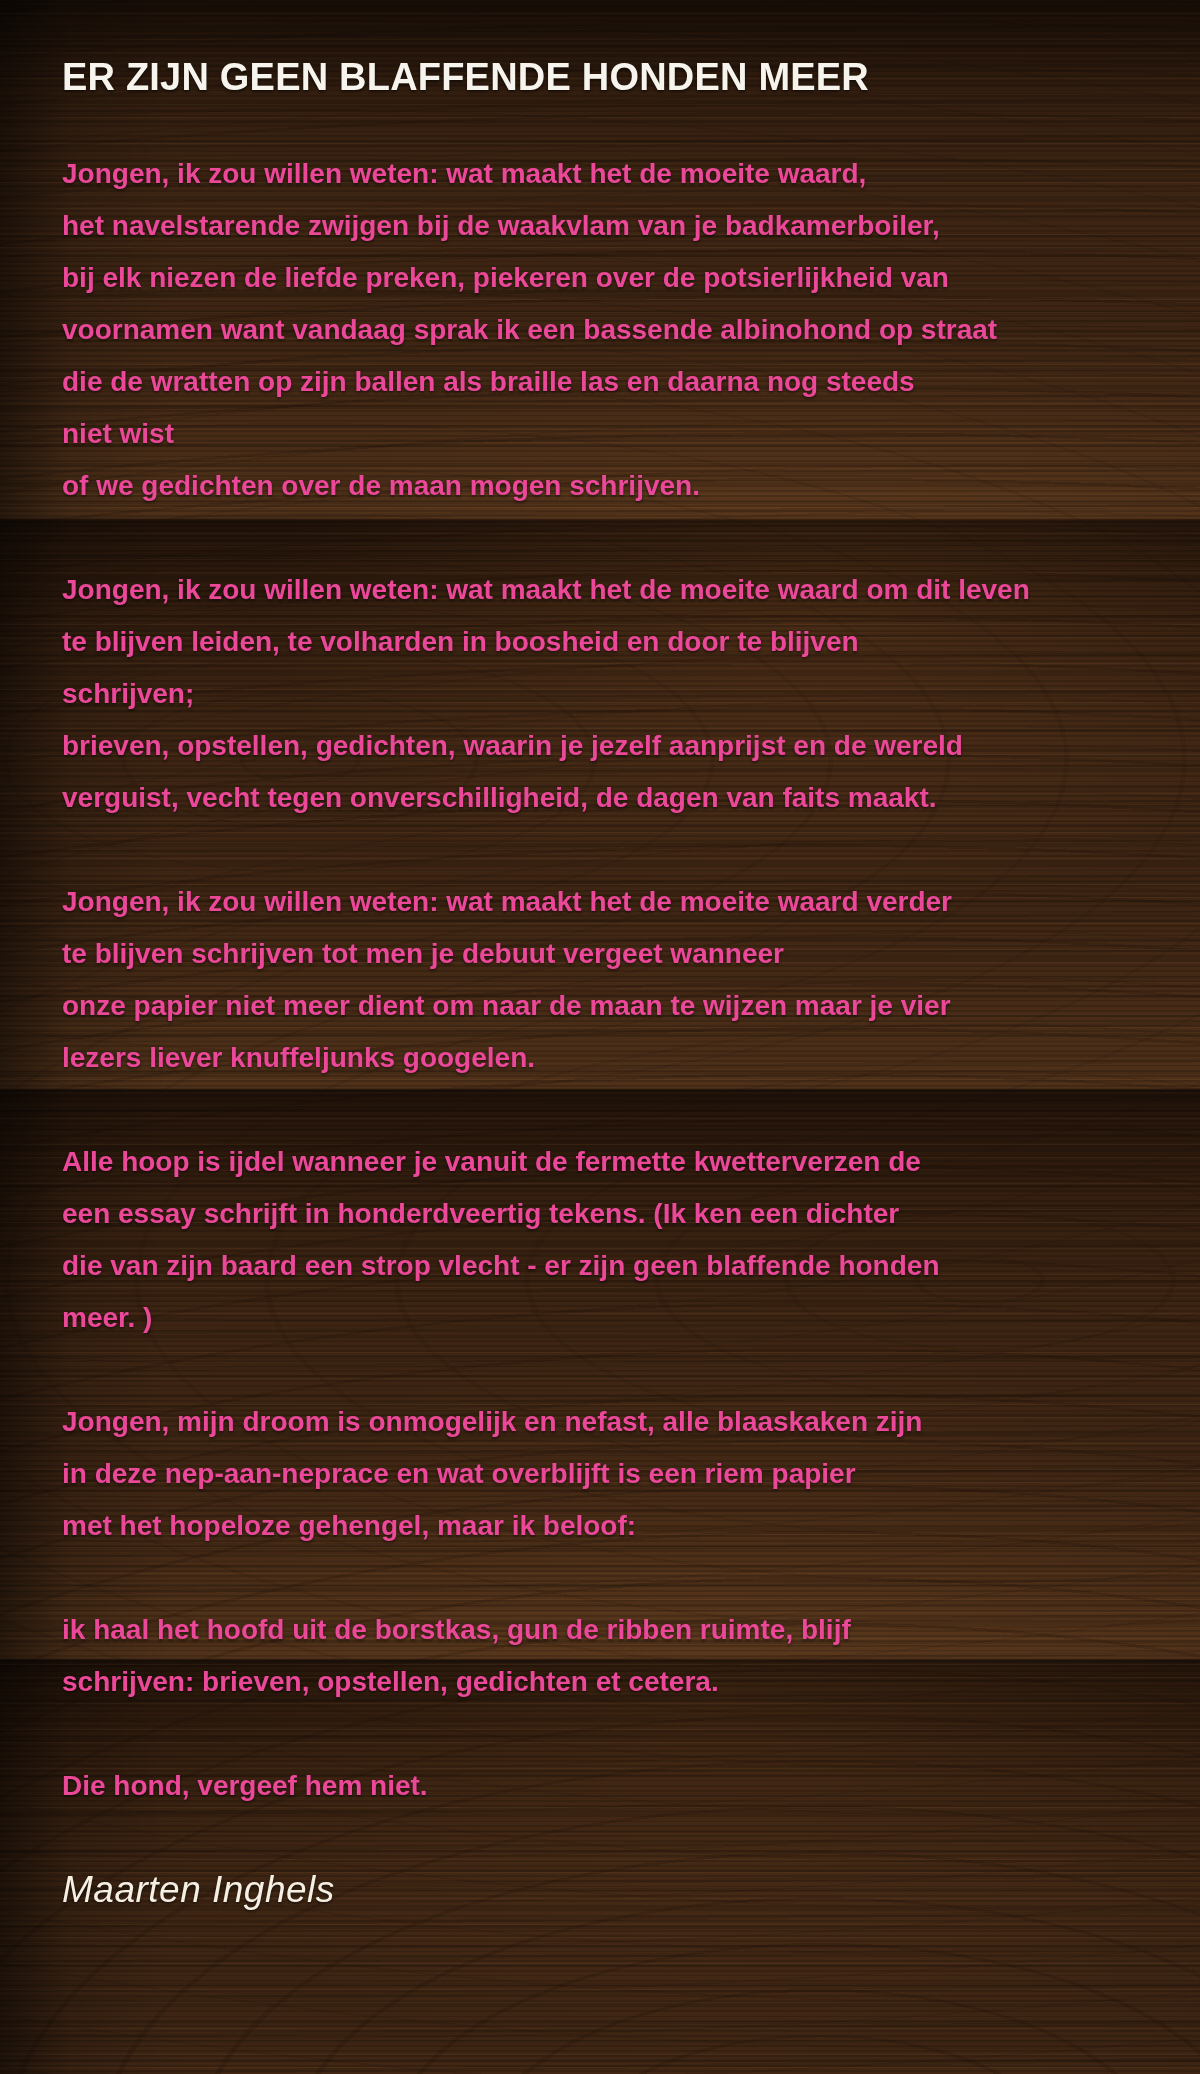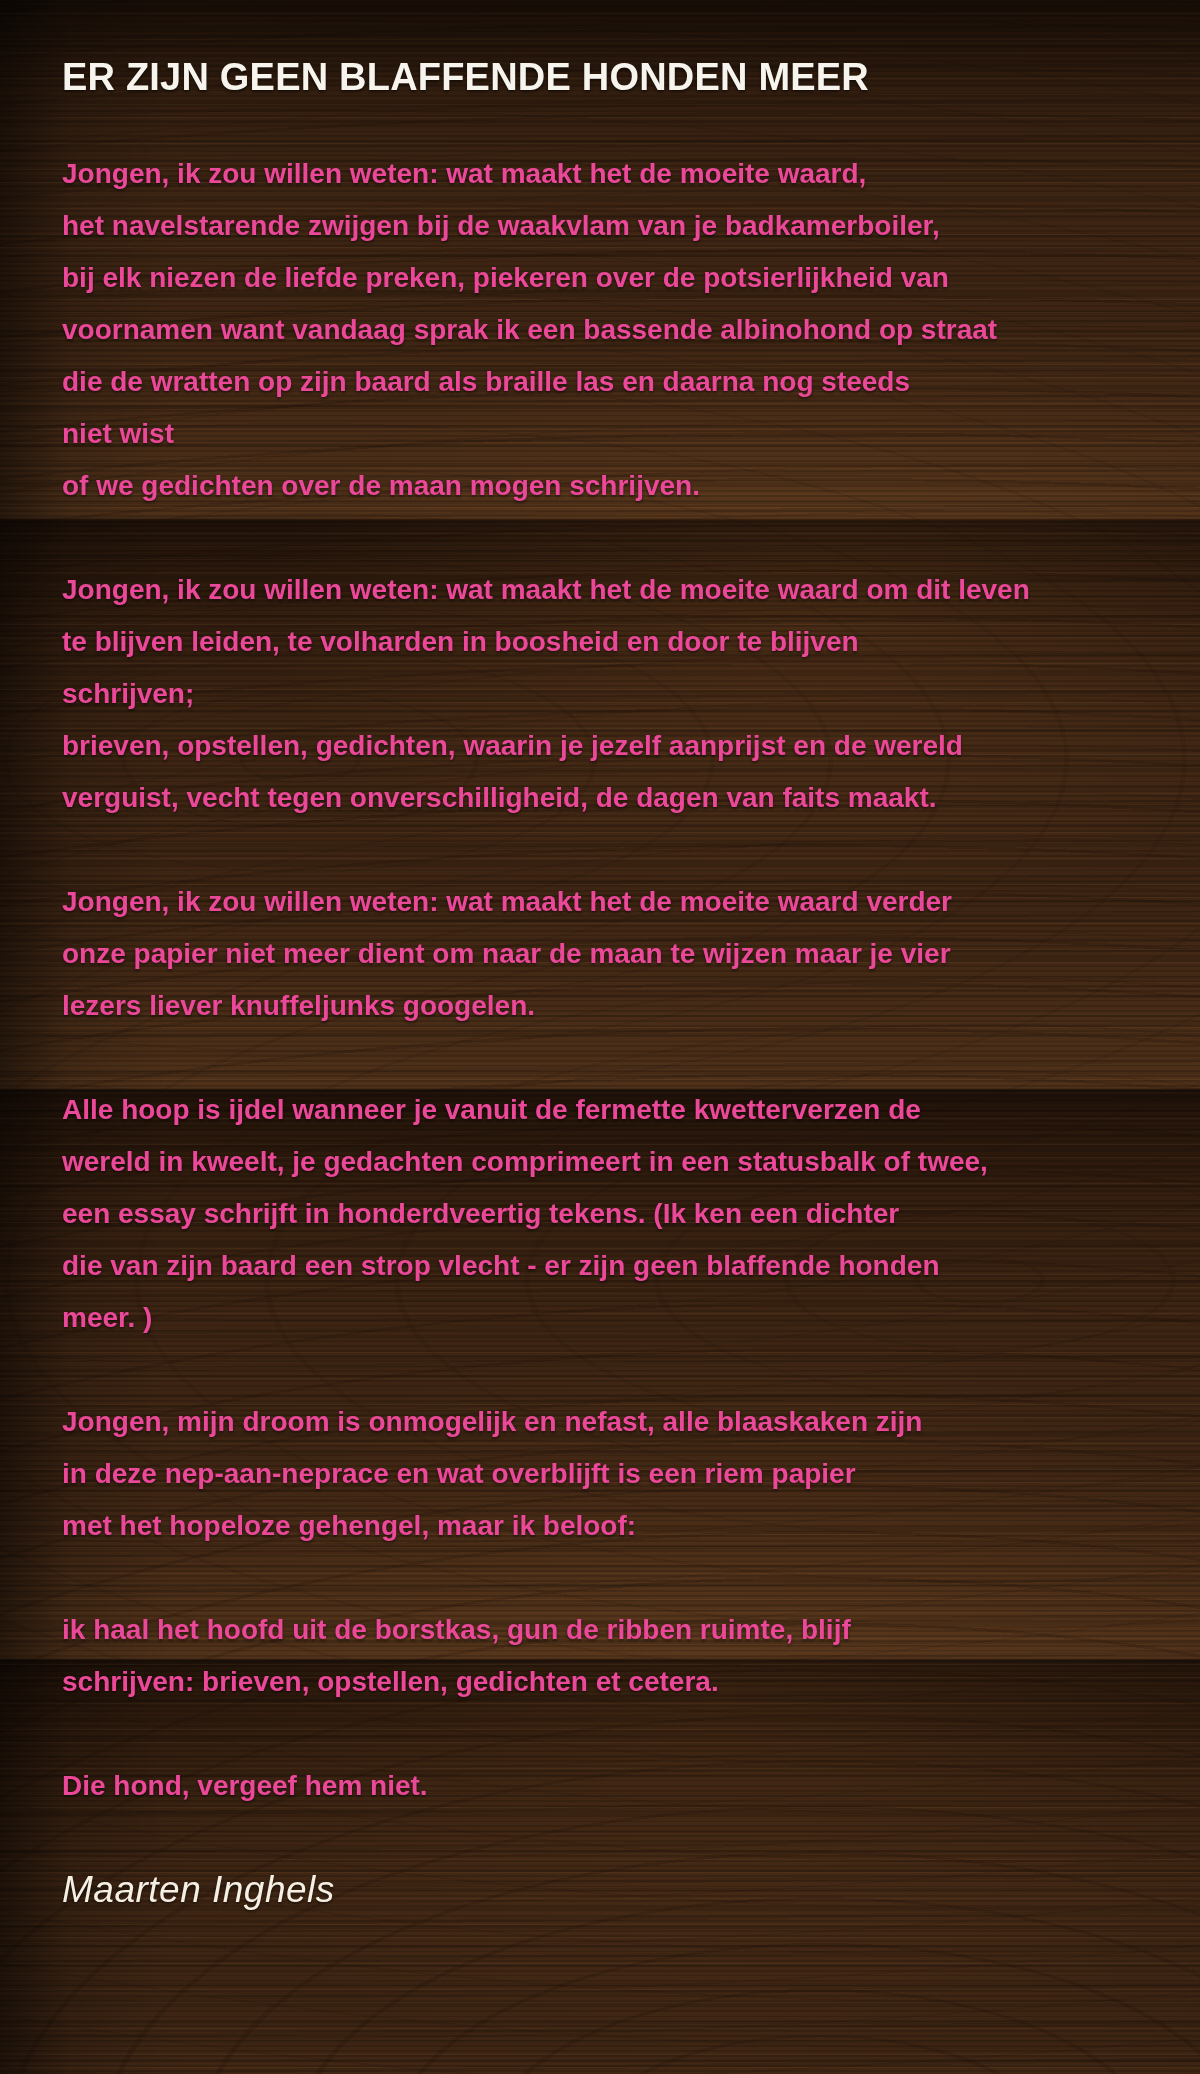--- a/index.html
+++ b/index.html
@@ -71,42 +71,42 @@
   <div class="bg"></div>
 
   <h1 class="title">ER ZIJN GEEN BLAFFENDE HONDEN MEER</h1>
 
   <div class="poem">
     <div class="stanza">
       <div class="line">Jongen, ik zou willen weten: wat maakt het de moeite waard,</div>
       <div class="line">het navelstarende zwijgen bij de waakvlam van je badkamerboiler,</div>
       <div class="line">bij elk niezen de liefde preken, piekeren over de potsierlijkheid van</div>
       <div class="line">voornamen want vandaag sprak ik een bassende albinohond op straat</div>
-      <div class="line">die de wratten op zijn baard als braille las en daarna nog steeds</div>
+      <div class="line">die de wratten op zijn ballen als braille las en daarna nog steeds</div>
       <div class="line">niet wist</div>
       <div class="line">of we gedichten over de maan mogen schrijven.</div>
     </div>
 
     <div class="stanza">
       <div class="line">Jongen, ik zou willen weten: wat maakt het de moeite waard om dit leven</div>
       <div class="line">te blijven leiden, te volharden in boosheid en door te blijven</div>
       <div class="line">schrijven;</div>
       <div class="line">brieven, opstellen, gedichten, waarin je jezelf aanprijst en de wereld</div>
       <div class="line">verguist, vecht tegen onverschilligheid, de dagen van faits maakt.</div>
     </div>
 
     <div class="stanza">
       <div class="line">Jongen, ik zou willen weten: wat maakt het de moeite waard verder</div>
+      <div class="line">te blijven schrijven tot men je debuut vergeet wanneer</div>
       <div class="line">onze papier niet meer dient om naar de maan te wijzen maar je vier</div>
       <div class="line">lezers liever knuffeljunks googelen.</div>
     </div>
 
     <div class="stanza">
       <div class="line">Alle hoop is ijdel wanneer je vanuit de fermette kwetterverzen de</div>
-      <div class="line">wereld in kweelt, je gedachten comprimeert in een statusbalk of twee,</div>
       <div class="line">een essay schrijft in honderdveertig tekens. (Ik ken een dichter</div>
       <div class="line">die van zijn baard een strop vlecht - er zijn geen blaffende honden</div>
       <div class="line">meer. )</div>
     </div>
 
     <div class="stanza">
       <div class="line">Jongen, mijn droom is onmogelijk en nefast, alle blaaskaken zijn</div>
       <div class="line">in deze nep-aan-neprace en wat overblijft is een riem papier</div>
       <div class="line">met het hopeloze gehengel, maar ik beloof:</div>
     </div>

